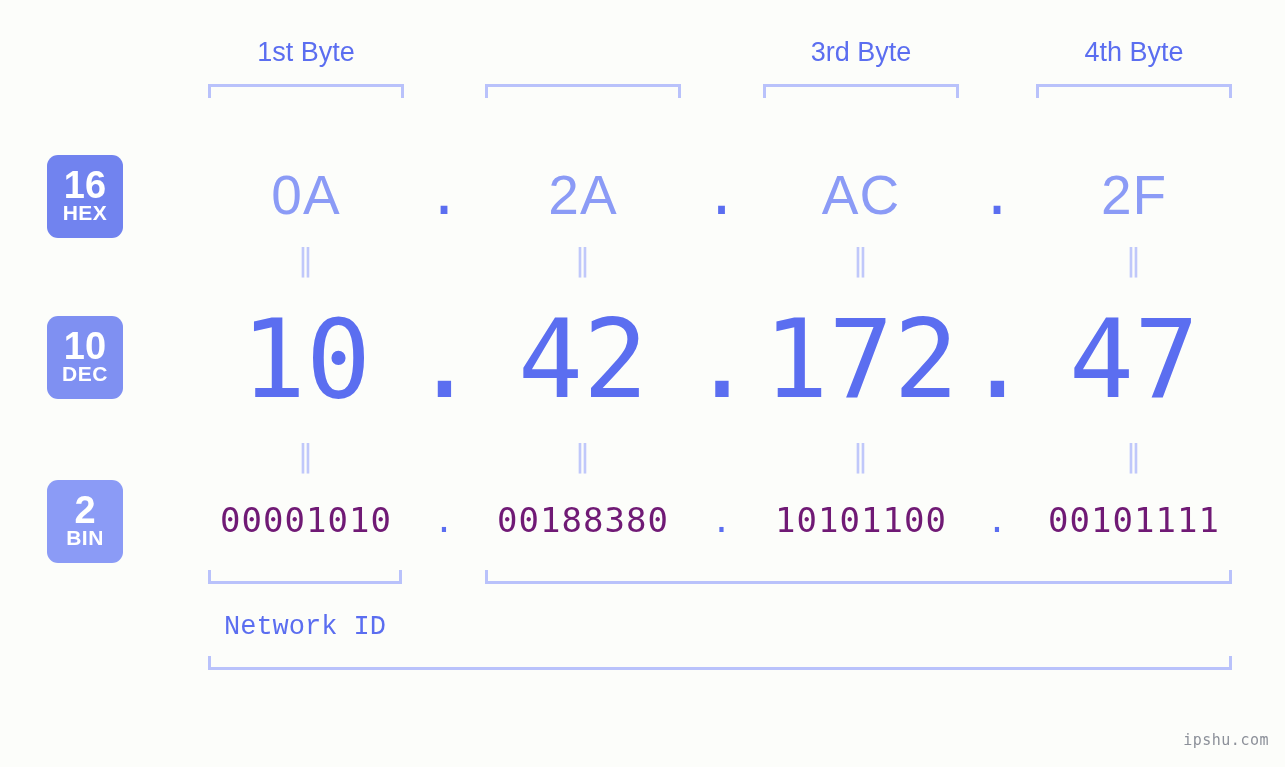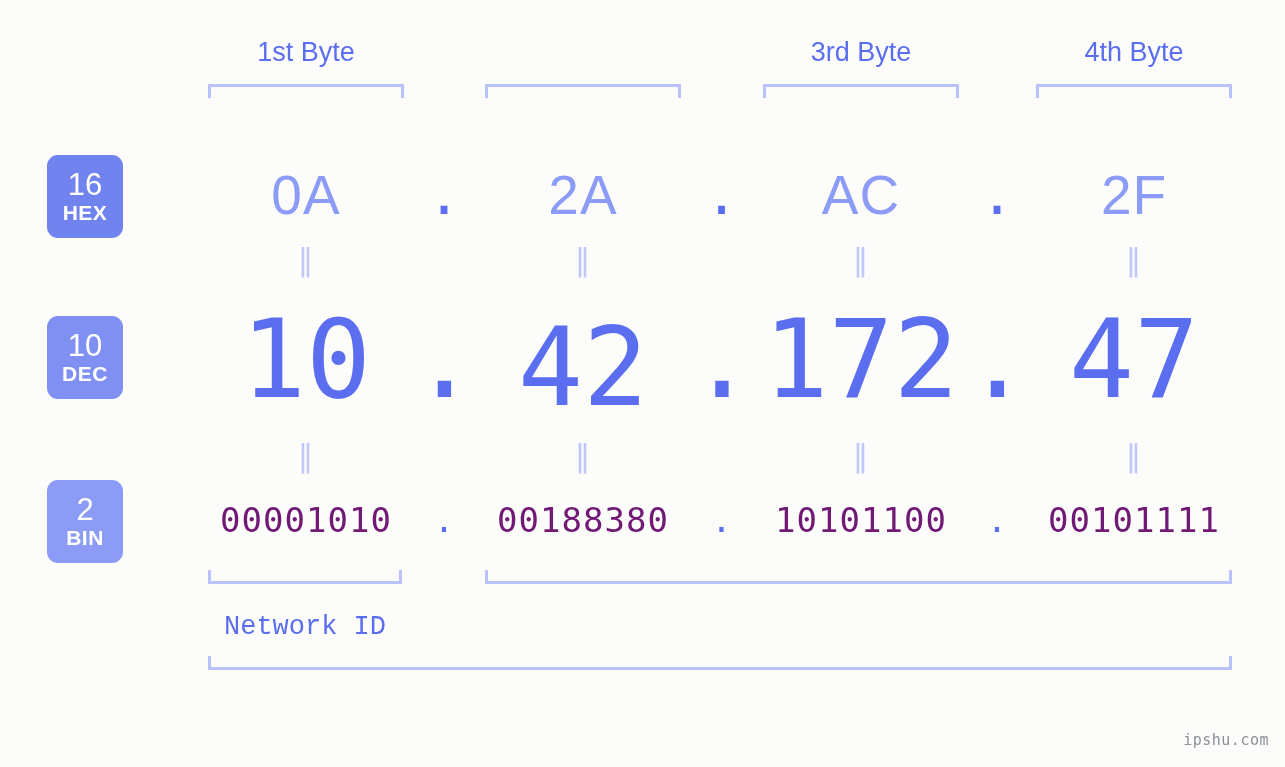--- a/index.html
+++ b/index.html
@@ -66,22 +66,22 @@
     color: #ffffff;
     display: flex;
     flex-direction: column;
     align-items: center;
     justify-content: center;
     font-family: "Liberation Sans", sans-serif;
     box-sizing: border-box;
     padding-bottom: 2px;
   }
   .badge .num {
-    font-size: 31px;
-    font-weight: 400;
+    font-size: 38px;
+    font-weight: 700;
     line-height: 34px;
     letter-spacing: 0px;
   }
   .badge .name {
     font-size: 21px;
     font-weight: 700;
     line-height: 22px;
     letter-spacing: 0.5px;
   }
   .badge.hex  { top: 155px; background: #7183ef; }
@@ -231,21 +231,21 @@
   </div>
 
   <div class="eq eq-row1" style="left:286px;">‖</div>
   <div class="eq eq-row1" style="left:563px;">‖</div>
   <div class="eq eq-row1" style="left:841px;">‖</div>
   <div class="eq eq-row1" style="left:1114px;">‖</div>
 
   <div class="row row-dec">
     <div class="cell" style="left:208px; width:196px;">10</div>
     <div class="cell dot" style="left:404px; width:81px;">.</div>
-    <div class="cell" style="left:485px; width:196px;margin-top:8px;">42</div>
+    <div class="cell" style="left:485px; width:196px;">42</div>
     <div class="cell dot" style="left:681px; width:82px;">.</div>
     <div class="cell" style="left:763px; width:196px;">172</div>
     <div class="cell dot" style="left:959px; width:77px;">.</div>
     <div class="cell" style="left:1036px; width:196px;">47</div>
   </div>
 
   <div class="eq eq-row2" style="left:286px;">‖</div>
   <div class="eq eq-row2" style="left:563px;">‖</div>
   <div class="eq eq-row2" style="left:841px;">‖</div>
   <div class="eq eq-row2" style="left:1114px;">‖</div>

